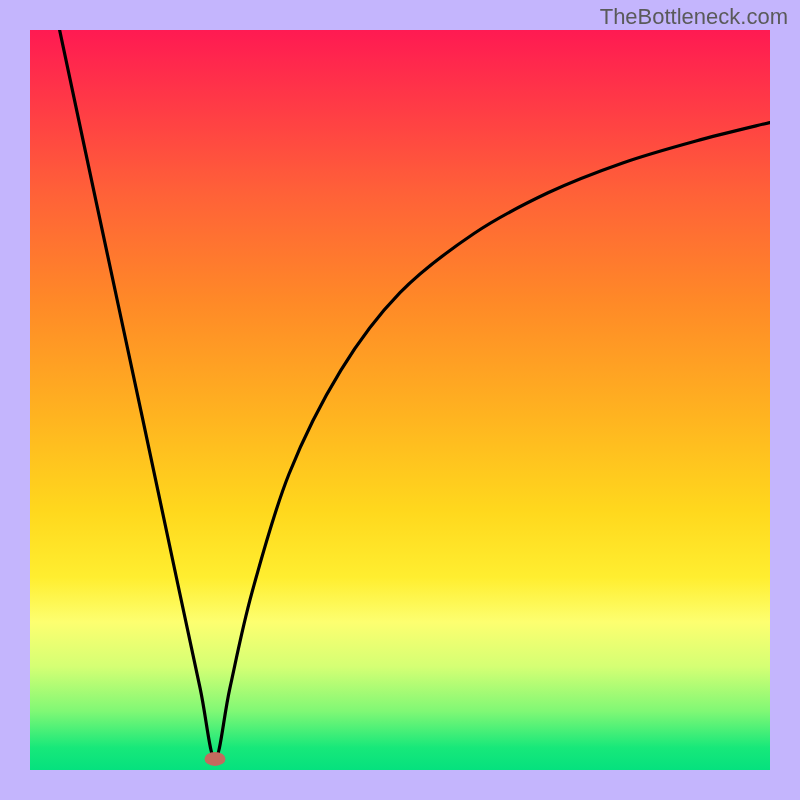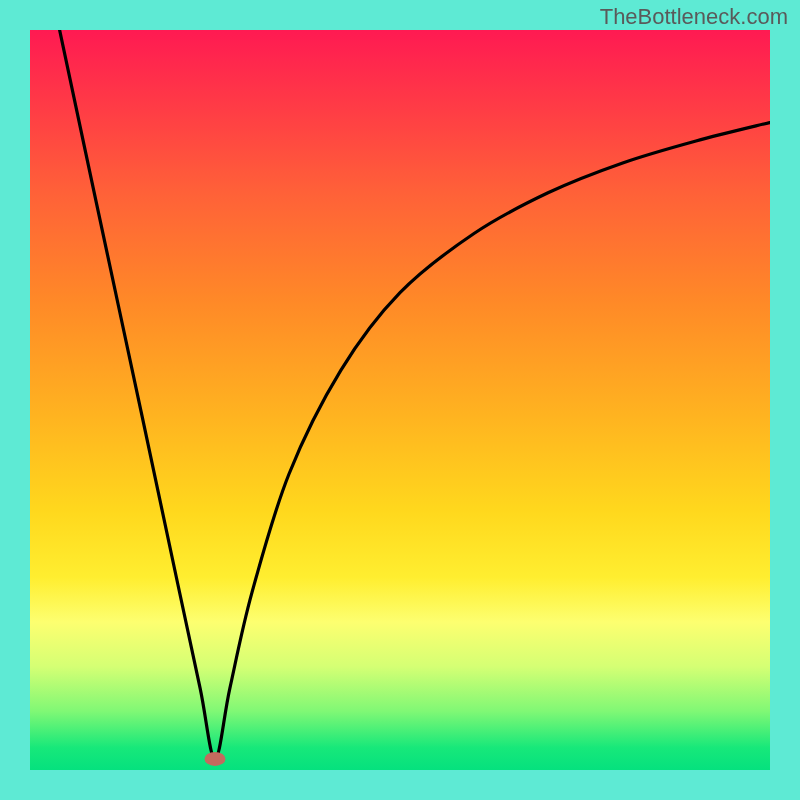--- a/index.html
+++ b/index.html
@@ -8,21 +8,21 @@
     width: 800px;
     height: 800px;
     background: #000;
     overflow: hidden;
     font-family: Arial, Helvetica, sans-serif;
   }
   .frame {
     position: absolute;
     width: 800px;
     height: 800px;
-    background: #5eead4;
+    background: #c4b5fd;
   }
   .plot {
     position: absolute;
     left: 30px;
     top: 30px;
     width: 740px;
     height: 740px;
     
     background: linear-gradient(
       to bottom,

